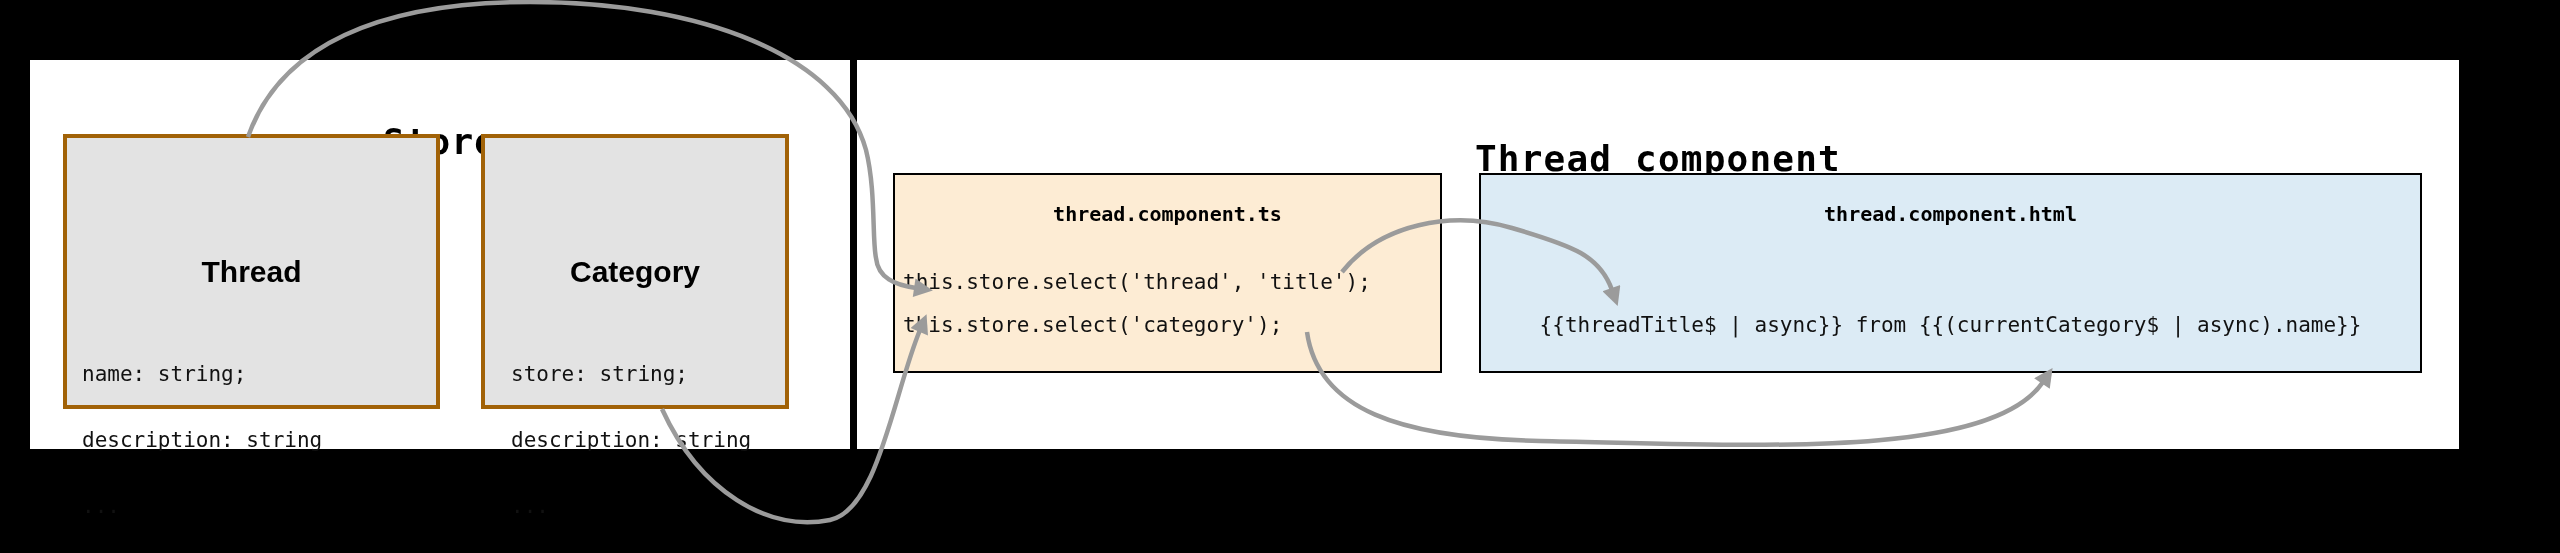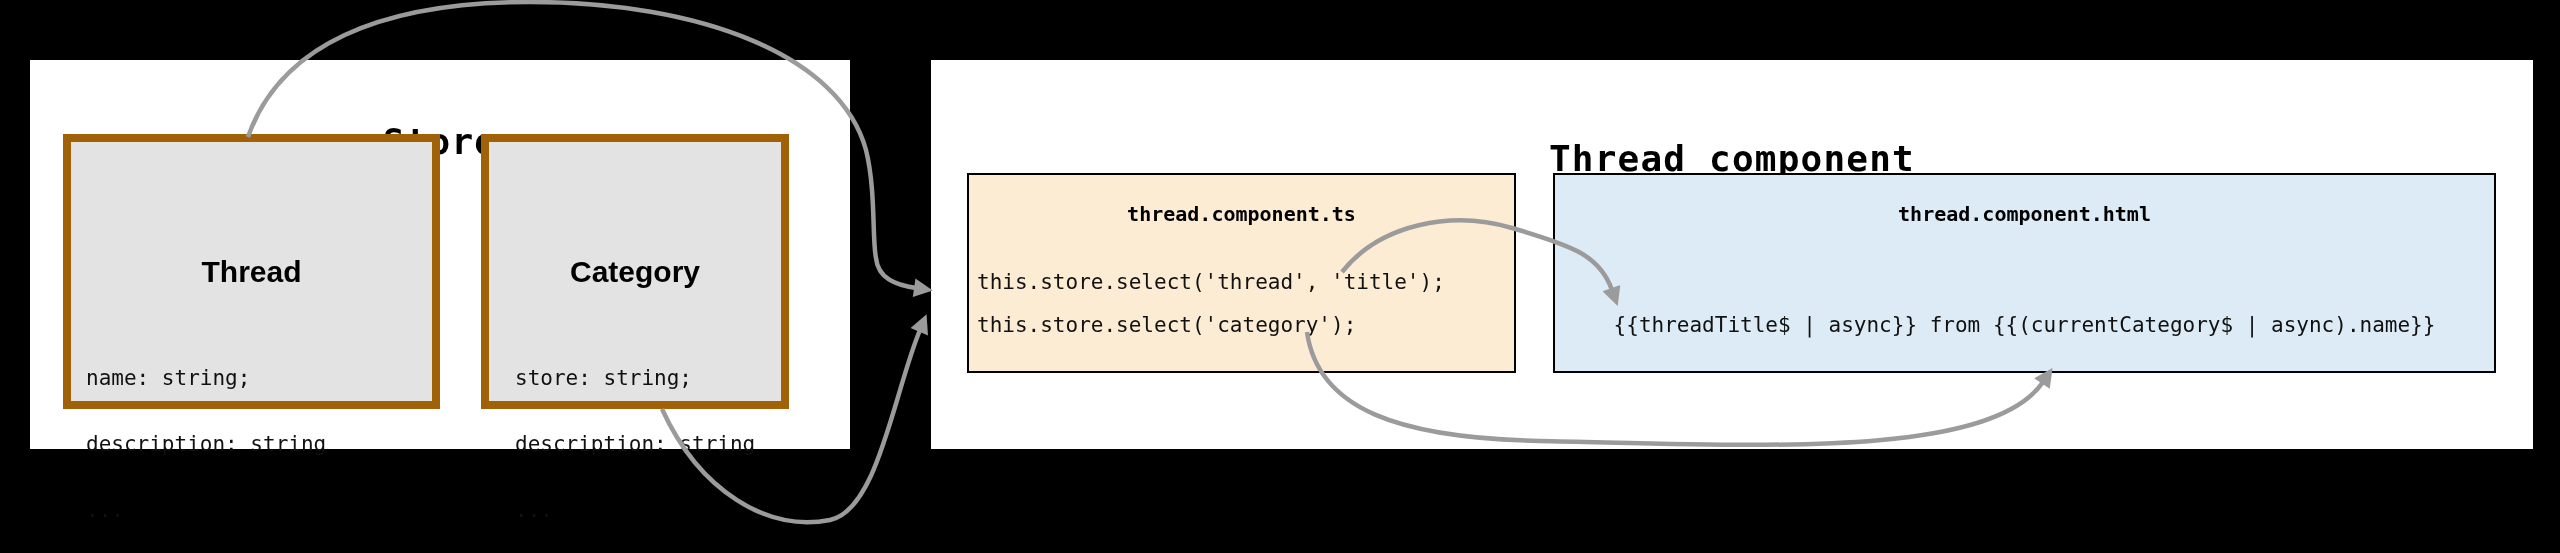--- a/index.html
+++ b/index.html
@@ -2,21 +2,21 @@
 <html><head>
 <meta charset="utf-8">
 <style>
   html,body{margin:0;padding:0;background:#000;}
   .canvas{position:relative;width:2560px;height:553px;background:#000;overflow:hidden;
           font-family:"DejaVu Sans Mono",monospace;}
   .panel{position:absolute;background:#fff;}
   .panel-title{position:absolute;left:0;right:0;text-align:center;
                font-family:"DejaVu Sans Mono",monospace;font-weight:bold;
                font-size:36px;line-height:1;letter-spacing:1.2px;color:#000;}
-  .model-box{position:absolute;background:#e3e3e3;border:8px solid #a16207;box-sizing:border-box;}
+  .model-box{position:absolute;background:#e3e3e3;border:4px solid #a16207;box-sizing:border-box;}
   .model-title{position:absolute;left:0;right:0;top:50%;transform:translateY(-50%);
                text-align:center;font-family:"Liberation Sans","DejaVu Sans",sans-serif;
                font-weight:bold;font-size:30px;line-height:1;color:#000;}
   .model-body{position:absolute;top:181px;font-size:21px;line-height:22px;
               color:#111;white-space:pre;}
   .code-box{position:absolute;border:2px solid #000;box-sizing:border-box;}
   .file-title{position:absolute;left:0;right:0;top:29px;text-align:center;
               font-weight:bold;font-size:20px;line-height:1;color:#000;}
   .code-line{position:absolute;font-size:21px;line-height:1;white-space:pre;color:#111;}
   .arrow-layer{position:absolute;left:0;top:0;width:2560px;height:553px;pointer-events:none;}
@@ -42,21 +42,21 @@
     <div class="model-box" style="left: 451px; top: 74px; width: 308px; height: 275px; background: rgb(227, 227, 227); padding-left: 44px;">
       <div class="model-title">Category</div>
       <div class="model-body" style="left:26px;">
         <div>store: string;</div>
         <div>description: string</div>
         <div>...</div>
       </div>
     </div>
   </div>
 
-  <div class="panel" style="left: 931px; top: 60px; width: 1602px; height: 389px; background: rgb(255, 255, 255);">
+  <div class="panel" style="left: 857px; top: 60px; width: 1602px; height: 389px; background: rgb(255, 255, 255);">
     <div class="panel-title" style="top:81px;">Thread component</div>
 
     <div class="code-box" style="left: 36px; top: 113px; width: 549px; height: 200px; background: rgb(253, 236, 212);">
       <div class="file-title">thread.component.ts</div>
       <div class="code-line" style="left:8px;top:97px;">this.store.select('thread', 'title');</div>
       <div class="code-line" style="left:8px;top:140px;">this.store.select('category');</div>
     </div>
 
     <div class="code-box" style="left: 622px; top: 113px; width: 943px; height: 200px; background: rgb(220, 235, 245);">
       <div class="file-title">thread.component.html</div>

